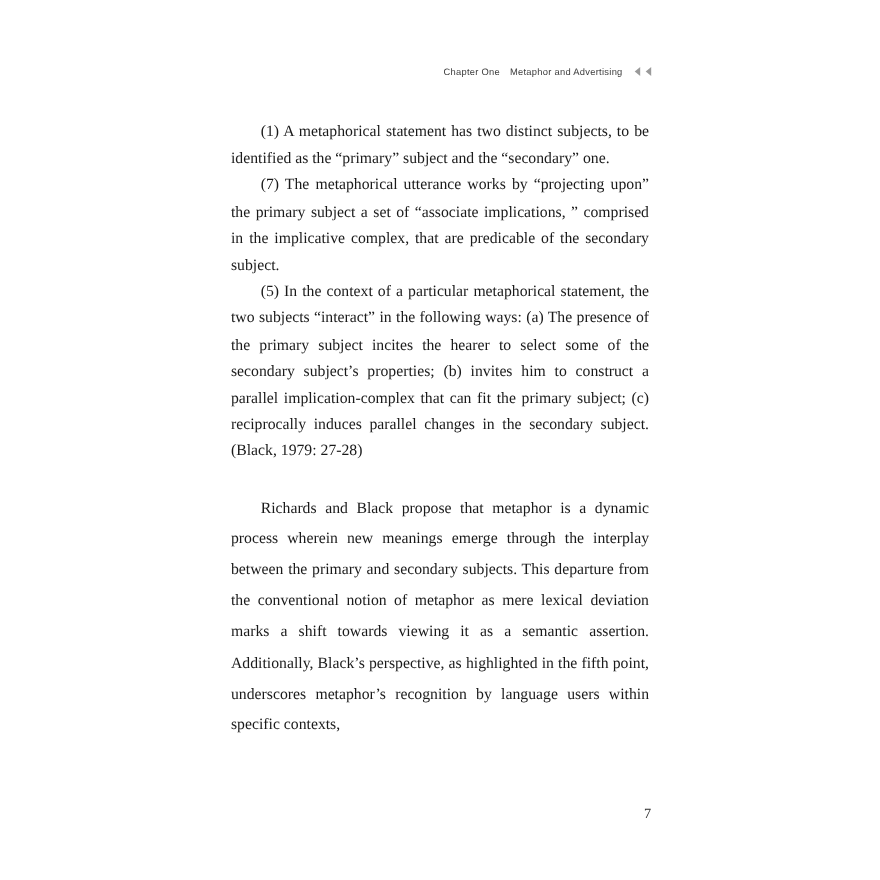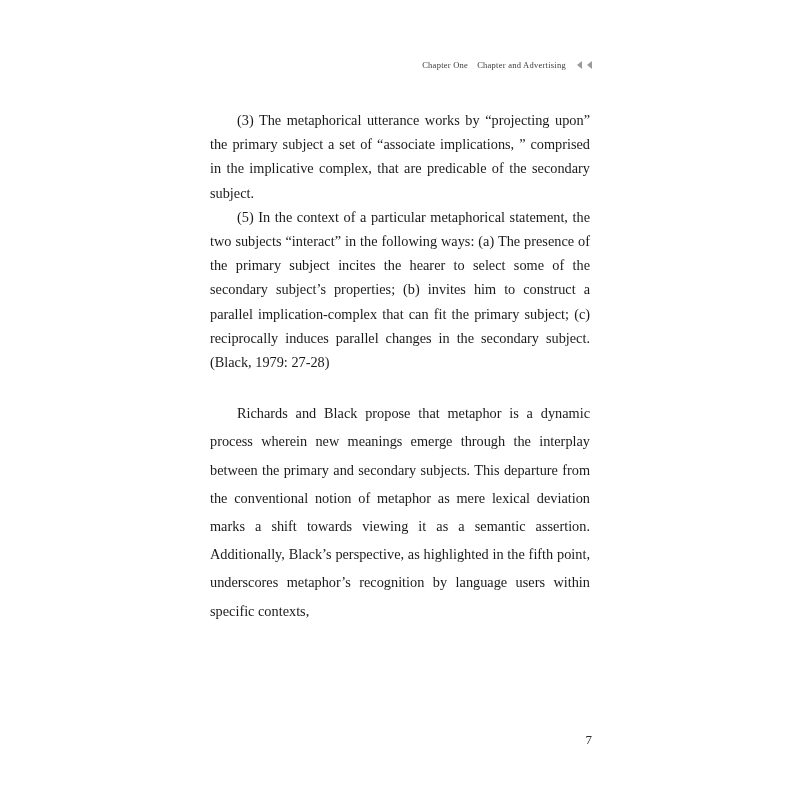--- a/index.html
+++ b/index.html
@@ -26,21 +26,21 @@
   
   .running-header {
     position: absolute;
     top: 60px;
     left: 0;
     width: 592px;
     display: flex;
     justify-content: flex-end;
     align-items: center;
     gap: 7px;
-    font-family: Liberation Serif, serif;
+    font-family: Liberation Sans, sans-serif;
     font-size: 8.5px;
     letter-spacing: 0.25px;
     color: #3c3c3c;
     white-space: nowrap;
   }
   .running-header .chapter-label { margin-right: 2px; }
   .header-marks {
     display: flex;
     align-items: center;
     gap: 5px;
@@ -95,31 +95,32 @@
     color: #2a2a2a;
   }
 </style>
 </head>
 <body>
 
 <div class="page">
 
   <div class="running-header">
     <span class="chapter-label">Chapter One</span>
-    <span class="chapter-title">Chapter and Advertising</span>
+    <span class="chapter-title">Metaphor and Advertising</span>
     <span class="header-marks">
       <span class="tri-left"></span>
       <span class="tri-left"></span>
     </span>
   </div>
 
   <div class="text-column">
 
     <blockquote class="quote-block">
-      <p>(3) The metaphorical utterance works by “projecting upon” the primary subject a set of “associate implications, ” comprised in the implicative complex, that are predicable of the secondary subject.</p>
+      <p>(1) A metaphorical statement has two distinct subjects, to be identified as the “primary” subject and the “secondary” one.</p>
+      <p>(7) The metaphorical utterance works by “projecting upon” the primary subject a set of “associate implications, ” comprised in the implicative complex, that are predicable of the secondary subject.</p>
       <p>(5) In the context of a particular metaphorical statement, the two subjects “interact” in the following ways: (a) The presence of the primary subject incites the hearer to select some of the secondary subject’s properties; (b) invites him to construct a parallel implication-complex that can fit the primary subject; (c) reciprocally induces parallel changes in the secondary subject. (Black, 1979: 27-28)</p>
     </blockquote>
 
     <p class="body-para">Richards and Black propose that metaphor is a dynamic process wherein new meanings emerge through the interplay between the primary and secondary subjects. This departure from the conventional notion of metaphor as mere lexical deviation marks a shift towards viewing it as a semantic assertion. Additionally, Black’s perspective, as highlighted in the fifth point, underscores metaphor’s recognition by language users within specific contexts,</p>
 
   </div>
 
   <div class="folio">7</div>
 
 </div>

